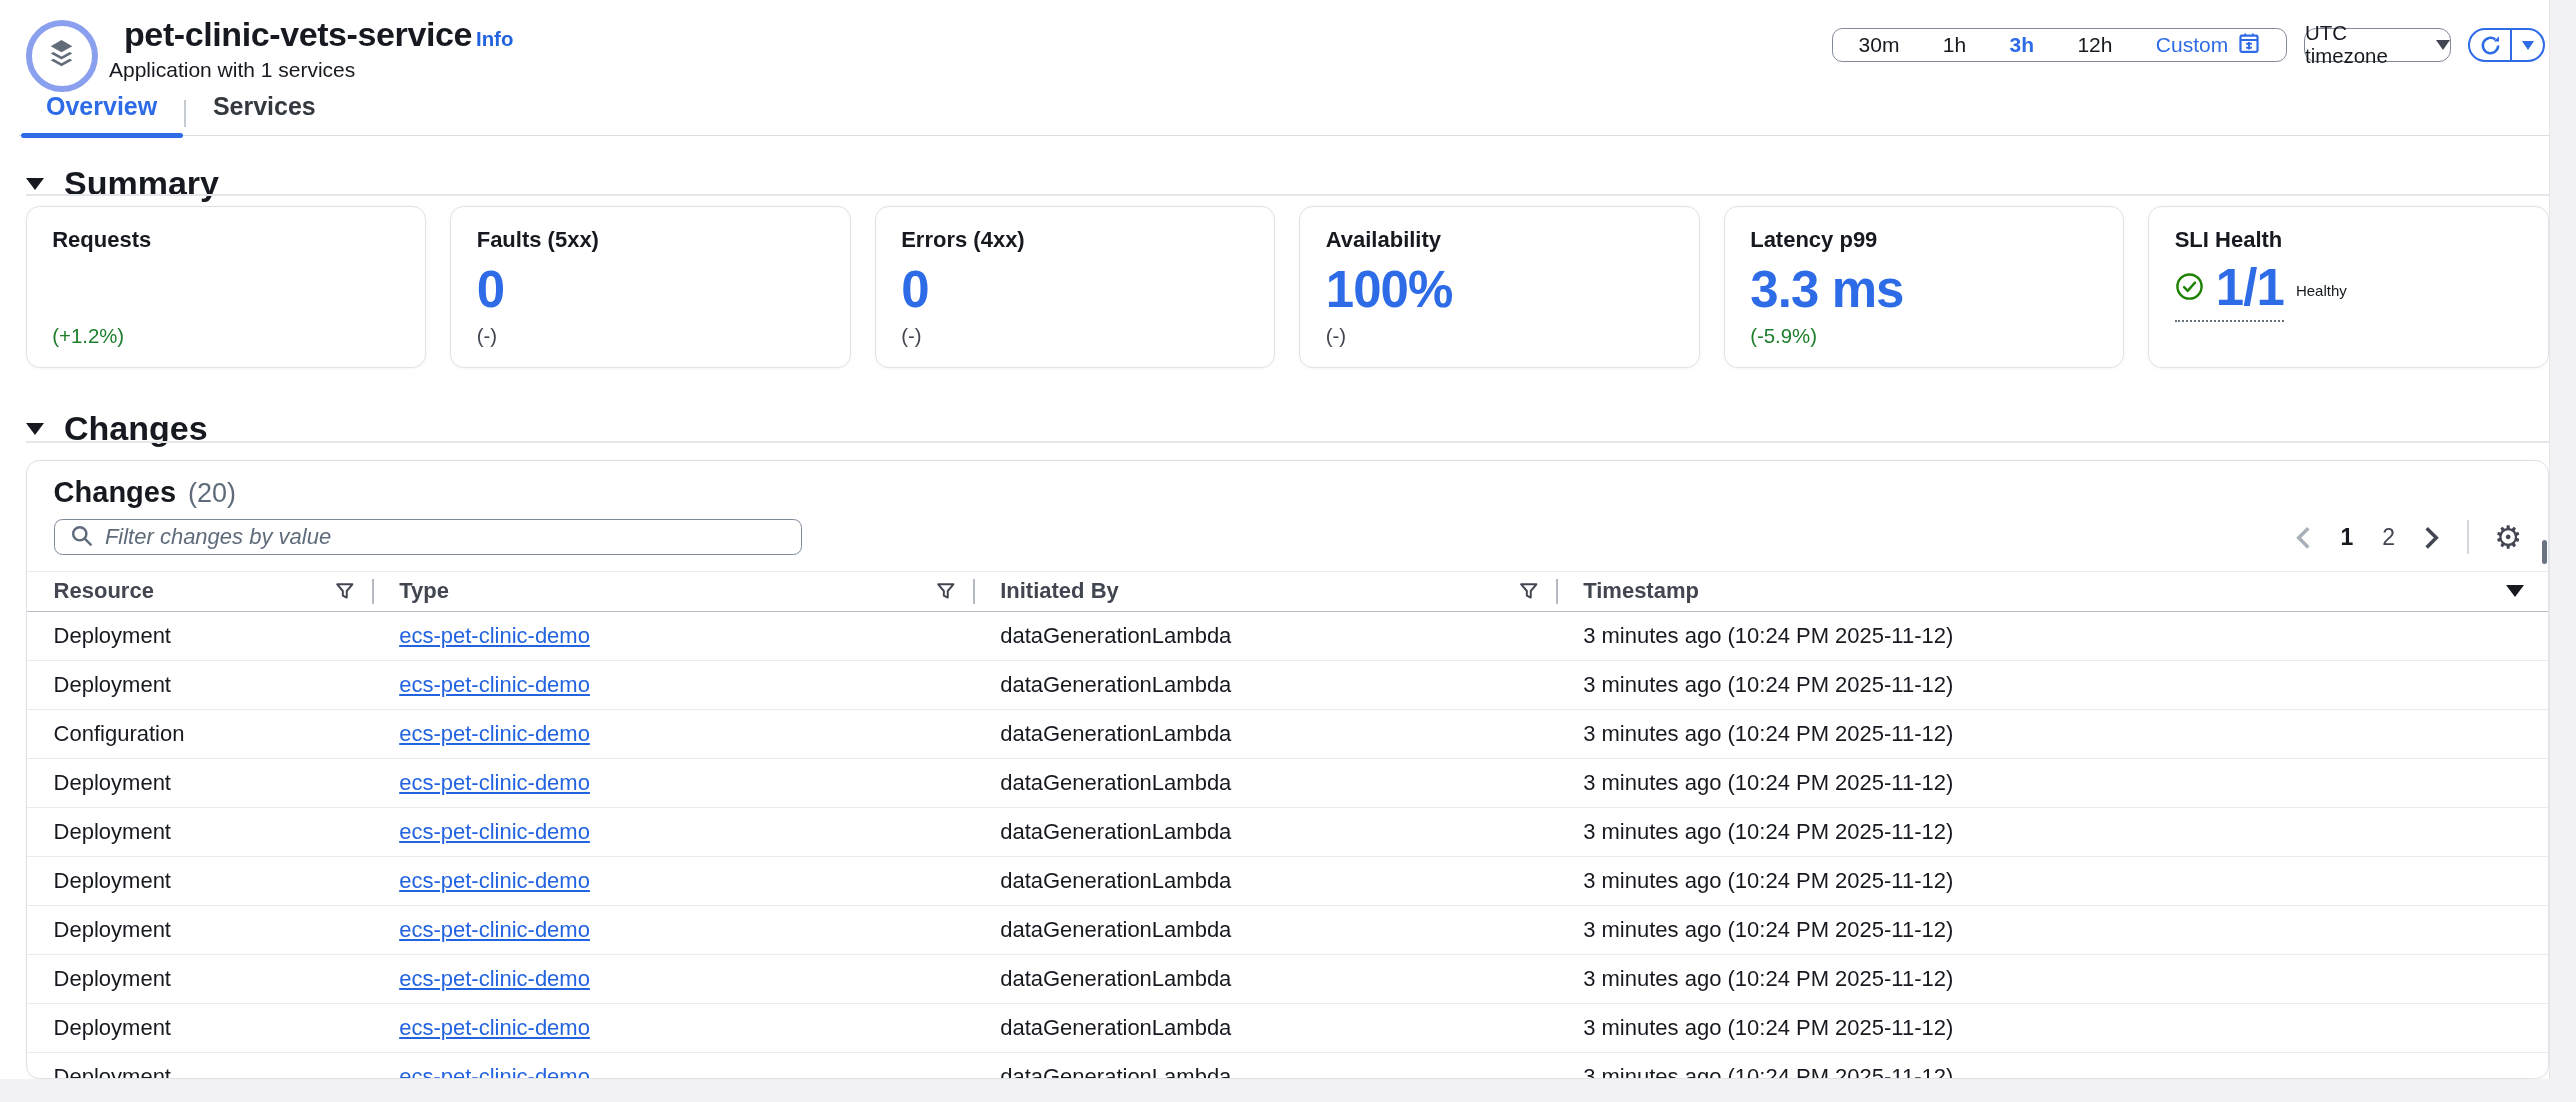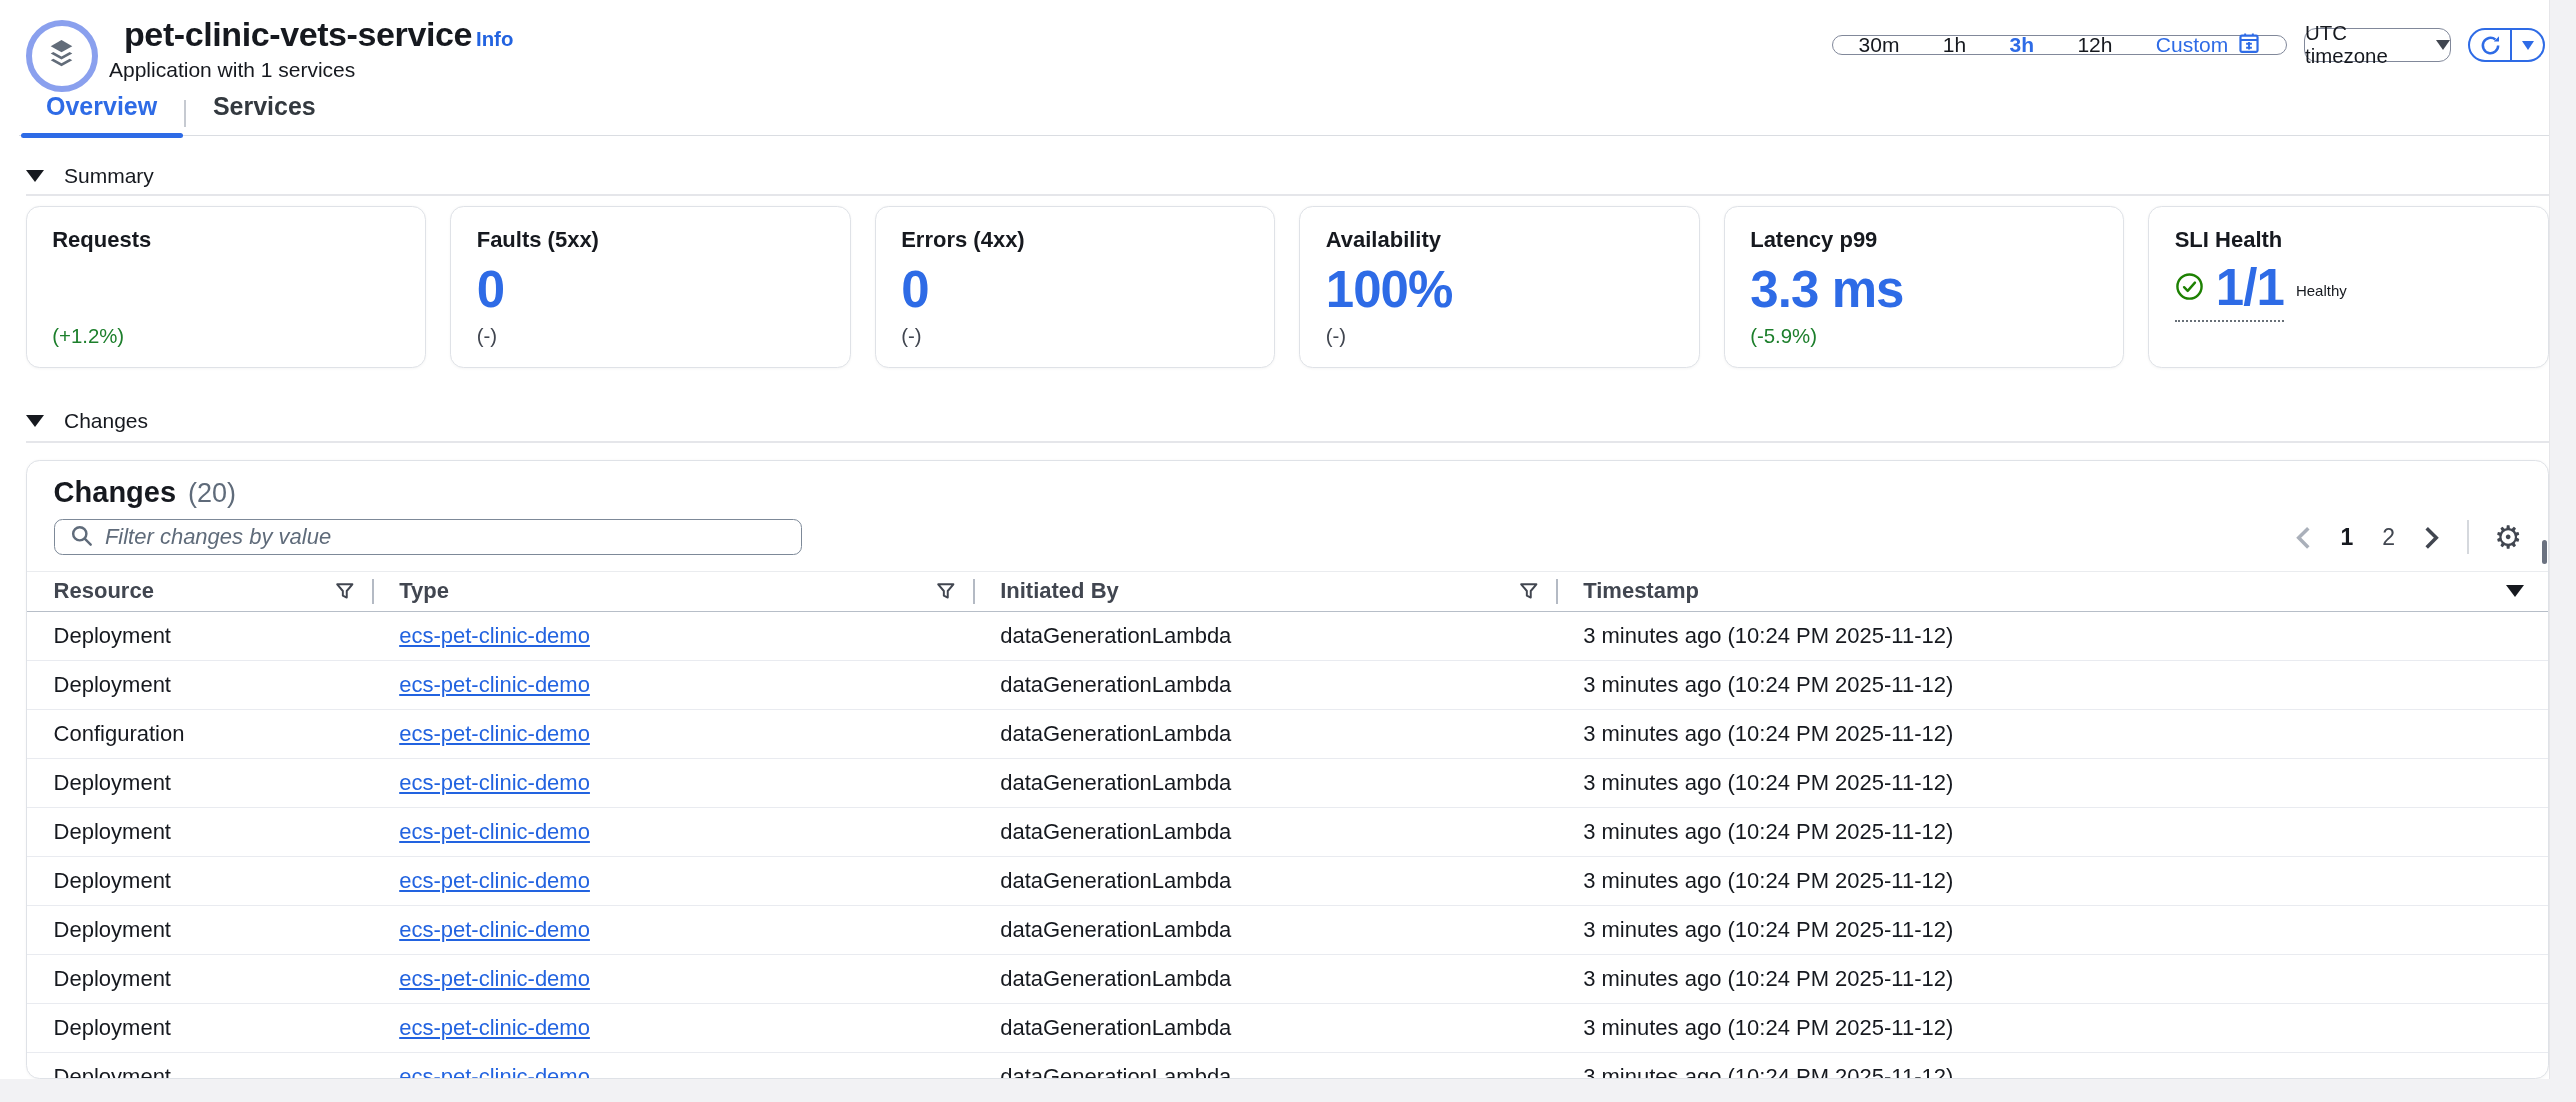--- a/index.html
+++ b/index.html
@@ -13,21 +13,21 @@
   #app{position:relative; width:2576px; height:1102px; background:#fff;}
 
   
   .logo{position:absolute; left:25.6px; top:20.4px; width:72px; height:72px; border:6px solid #8aa0ee; border-radius:50%; display:flex; align-items:center; justify-content:center; background:#fff;}
   .title-row{position:absolute; left:109px; top:15.3px; display:flex; align-items:baseline; gap:4px;margin-left:15px;}
   .page-title{font-size:34px; font-weight:700; color:var(--ink); letter-spacing:-0.4px;}
   .info-link{font-size:20.4px; font-weight:700; color:var(--link); cursor:pointer;}
   .subtitle{position:absolute; left:109px; top:58px; font-size:21px; color:var(--ink);}
 
   .timebar{position:absolute; top:28px; right:31px; display:flex; align-items:center; gap:17px;}
-  .seg{display:flex; align-items:center; justify-content:space-between; width:455px; height:20px; border:1.7px solid var(--ctrl-border); border-radius:10.2px; padding:0 25.6px; background:#fff;margin-left:16px;}
+  .seg{display:flex; align-items:center; justify-content:space-between; width:455px; height:34px; border:1.7px solid var(--ctrl-border); border-radius:10.2px; padding:0 25.6px; background:#fff;margin-left:16px;}
   .seg .rng{font-size:21px; color:var(--ink); cursor:pointer;}
   .seg .rng.sel{color:var(--blue); font-weight:700;}
   .seg .rng.custom{color:var(--blue); display:flex; align-items:center; gap:10.2px;}
   .tzbtn{display:flex; align-items:center; justify-content:center; gap:13.6px; width:147px; height:34px; border:1.7px solid var(--ctrl-border); border-radius:12px; font-size:20.4px; color:var(--ink); background:#fff; cursor:pointer;}
   .caret{width:0; height:0; border-left:7.7px solid transparent; border-right:7.7px solid transparent; border-top:10.2px solid var(--slate);}
   .caret.blue{border-top-color:var(--blue);}
   .refreshbtn{display:flex; align-items:stretch; width:77px; height:34px; border:2.1px solid var(--blue); border-radius:17px; overflow:hidden; background:#fff; cursor:pointer;}
   .refreshbtn .rseg{flex:1.3; display:flex; align-items:center; justify-content:center;}
   .refreshbtn .rdiv{width:2.1px; background:var(--blue);}
   .refreshbtn .rseg.dd{flex:1;}
@@ -35,21 +35,21 @@
   
   .tabs{position:absolute; left:19px; top:92px; right:27px; display:flex; align-items:flex-end; height:44px; border-bottom:1.7px solid #dadde2;}
   .tab{position:relative; padding:0 27px 13.6px 27px; font-size:25px; font-weight:700; color:#33393f; cursor:pointer;}
   .tab.active{color:var(--blue);}
   .tab.active::after{content:""; position:absolute; left:1.7px; right:1.7px; bottom:-2.6px; height:5.1px; border-radius:2.6px; background:var(--blue);}
   .tabdiv{width:1.7px; height:27px; background:#c6cad1; margin-bottom:8.5px;}
 
   
   .sect{position:absolute; left:25.6px; display:flex; align-items:center; gap:20.4px;}
   .sect .tri{width:0; height:0; border-left:9.4px solid transparent; border-right:9.4px solid transparent; border-top:12.8px solid var(--ink);}
-  .sect .stitle{font-size:21px; font-weight:400; color:var(--ink);}
+  .sect .stitle{font-size:34px; font-weight:700; color:var(--ink);}
   .sectline{position:absolute; left:25.6px; right:27px; height:1.7px; background:#e5e6ea;}
 
   
   .cards{position:absolute; left:25.6px; top:206px; width:2523px; display:flex; gap:24px;}
   .card{flex:1; height:162px; background:#fff; border:1.7px solid var(--card-border); border-radius:13.6px; padding:20.4px 25.6px 19px 25.6px; display:flex; flex-direction:column; justify-content:space-between; box-shadow:0 0.9px 2.6px rgba(0,10,30,0.04);}
   .card .clabel{font-size:22px; font-weight:700; color:var(--ink);}
   .card .cvalue{font-size:51px; font-weight:700; color:var(--blue); letter-spacing:-0.9px; line-height:1;}
   .card .delta{font-size:20.4px; font-weight:500;}
   .delta.green{color:var(--green);}
   .delta.neutral{color:var(--slate); font-weight:400;}

